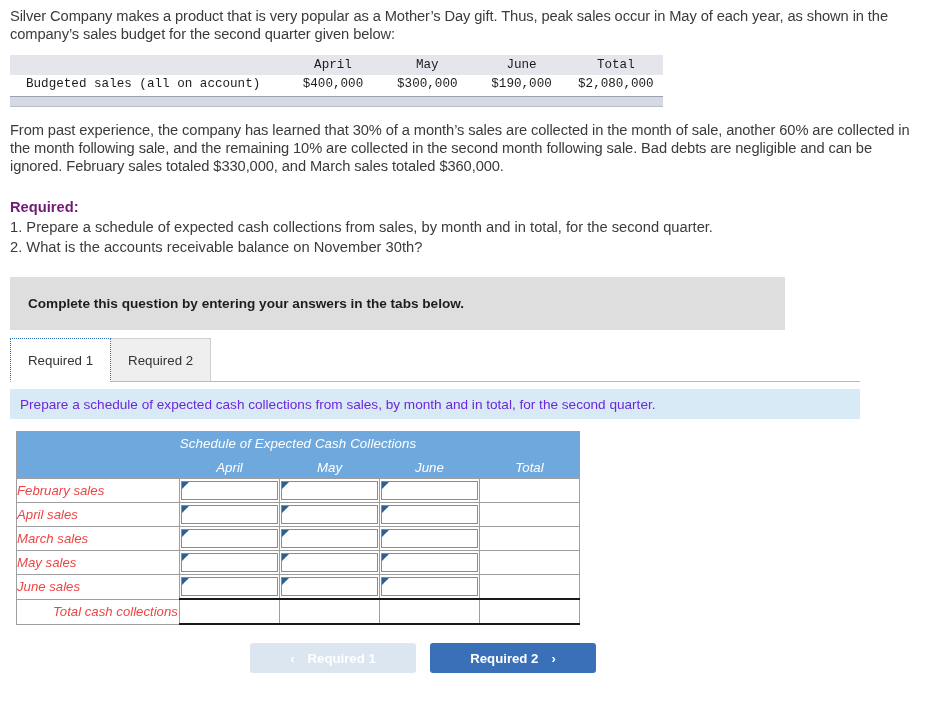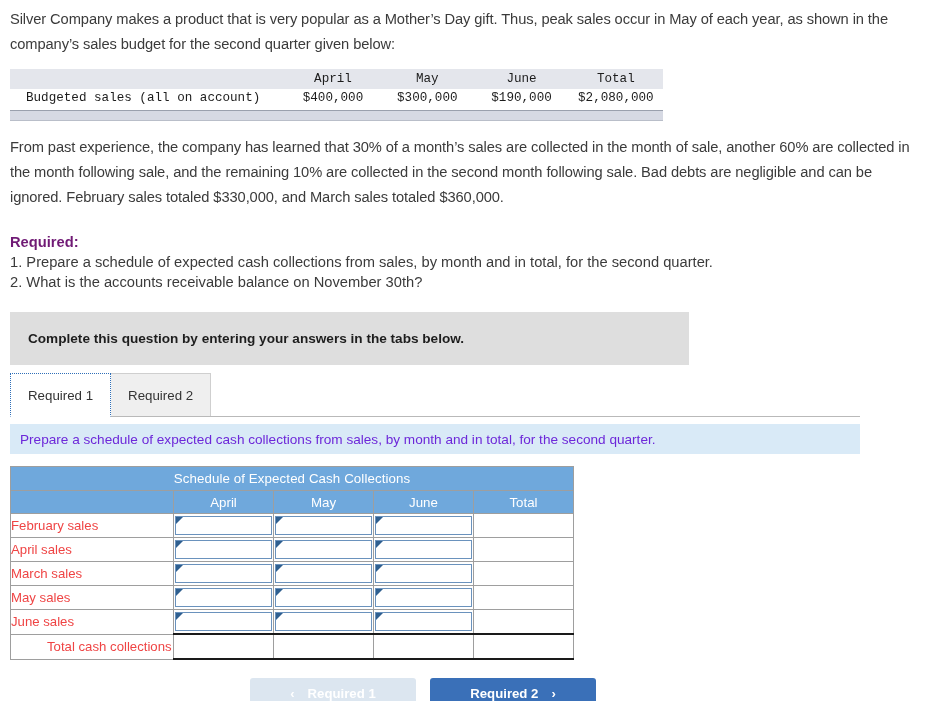--- a/index.html
+++ b/index.html
@@ -12,21 +12,21 @@
     height: 701px;
     font-family: "Liberation Sans", sans-serif;
     color: #2b2b2b;
     overflow: hidden;
     position: relative;
   }
 
   
   .intro {
     font-size: 14.7px;
-    line-height: 25px;
+    line-height: 18px;
     color: #3b3b3b;
     padding: 7px 18px 0 10px;
     letter-spacing: -0.1px;
   }
 
   
   .budget-wrap {
     margin: 12px 0 0 10px;
     width: 653px;
     font-family: "Liberation Mono", "DejaVu Sans Mono", monospace;
@@ -74,21 +74,21 @@
   }
   .required-title {
     font-weight: bold;
     color: #701a75;
   }
 
   
   .gray-banner {
     margin-top: 20px;
     margin-left: 10px;
-    width: 679px;
+    width: 775px;
     height: 53px;
     background: #dedede;
     display: flex;
     align-items: center;
     padding-left: 18px;
     box-sizing: border-box;
   }
   .gray-banner-text {
     font-weight: bold;
     font-size: 13.6px;
@@ -144,23 +144,24 @@
     box-sizing: border-box;
     margin-top: 6px;
   }
   .blue-strip-text {
     font-size: 13.6px;
     color: #6d28d9;
   }
 
   
   .sched-wrap {
-    margin-left: 10px;
+    margin-left: 16px;
     margin-top: 12px;
     width: 563px;
+    font-style: italic;
   }
   table.sched {
     border-collapse: collapse;
     width: 563px;
     table-layout: fixed;
     font-size: 13px;
     color: #222;
   }
   table.sched th, table.sched td {
     border: 1px solid #9e9e9e;

